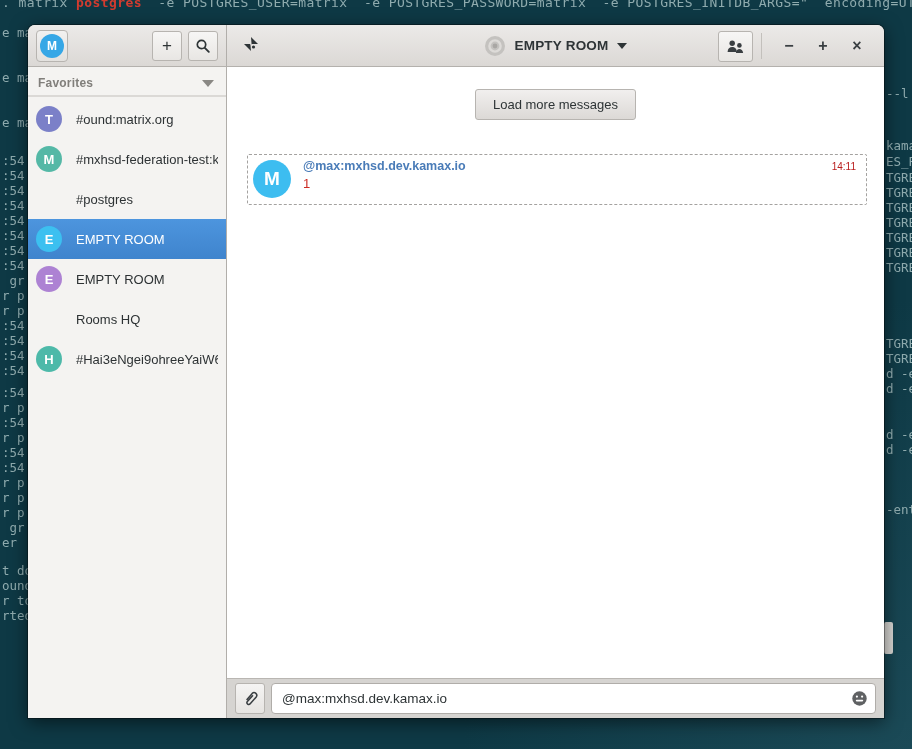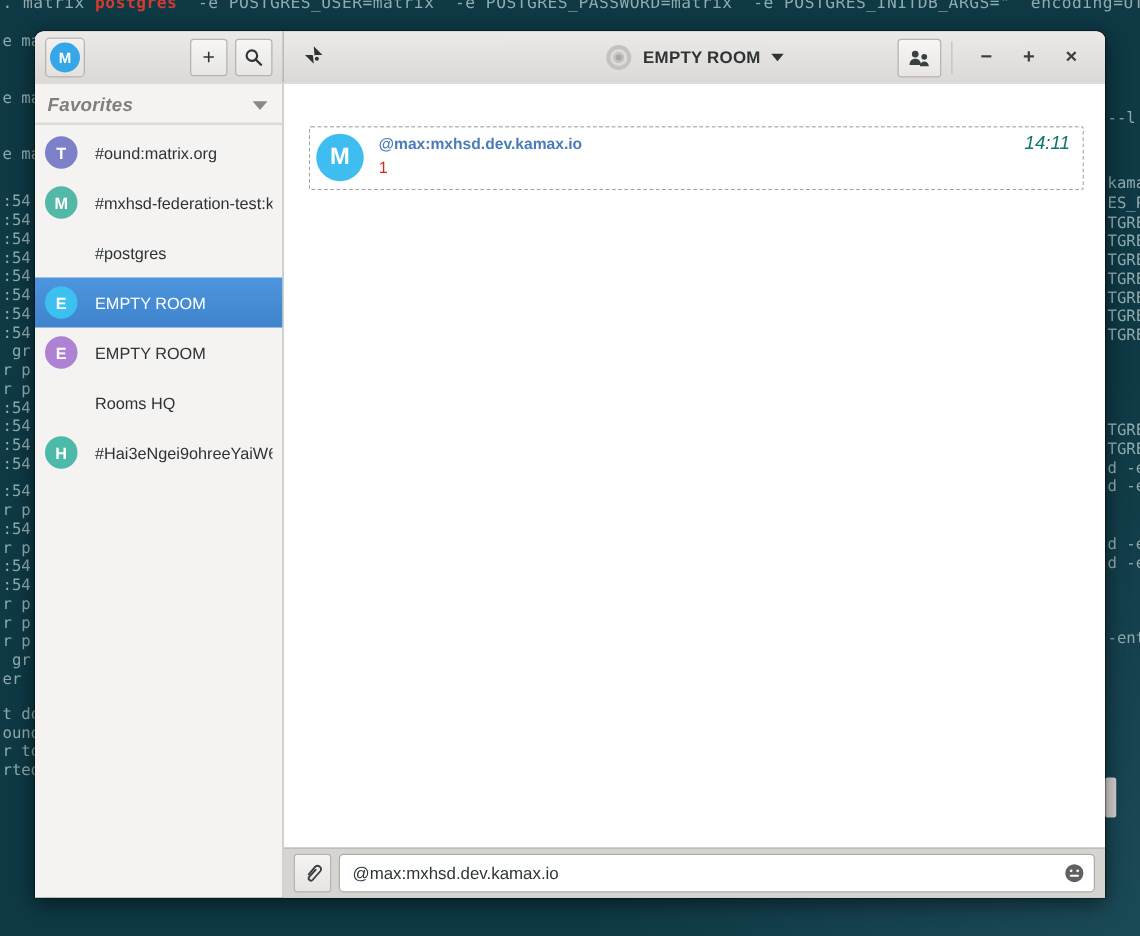--- a/index.html
+++ b/index.html
@@ -68,21 +68,21 @@
     width:34px; height:34px; border:none; background:transparent; cursor:pointer;
     font-size:16px; font-weight:bold; color:#3a3f42; font-family:inherit;
   }
 
   
   .content { position:absolute; top:42px; left:0; right:0; bottom:0; display:flex; }
 
   
   .sidebar { width:199px; flex:none; background:#f4f3f1; border-right:1px solid #b1aeaa; overflow:hidden; }
   .section-head { display:flex; align-items:center; justify-content:space-between; padding:9px 12px 5px 10px; }
-  .section-label { font-size:15px; font-weight:bold; color:#817f7b; letter-spacing:.2px;font-style:italic; }
+  .section-label { font-size:12px; font-weight:bold; color:#817f7b; letter-spacing:.2px; }
   .sec-caret { width:0; height:0; border-left:6px solid transparent; border-right:6px solid transparent; border-top:7px solid #8a8884; }
   .sep { height:1px; background:#dbd9d6; margin:0 0 0 0; }
   .fav-placeholder {
     color:#a9a7a3; font-size:11.5px; text-align:center; line-height:1.45;
     padding:13px 14px 14px 14px;
   }
   .room-list { padding-top:2px; }
   .room-row { display:flex; align-items:center; height:40px; padding:0 8px; cursor:pointer; }
   .room-row .circle-avatar { width:26px; height:26px; font-size:13px; flex:none; }
   .room-label { margin-left:14px; font-size:13px; color:#2d3234; white-space:nowrap; overflow:hidden; }
@@ -100,21 +100,21 @@
   }
   .msg {
     display:flex; align-items:flex-start;
     margin:34px 17px 0 20px; padding:4px 10px 6px 5px;
     border:1px dashed #a4a2a0; border-radius:2px; background:#fff; cursor:pointer;
   }
   .msg-av { width:38px; height:38px; font-size:19px; flex:none; margin-top:1px; }
   .msg-body { flex:1; margin-left:12px; }
   .msg-top { display:flex; align-items:baseline; }
   .sender { font-size:12.5px; font-weight:bold; color:#4a7cb8; cursor:pointer; }
-  .time { margin-left:auto; font-size:15px; color:#0f766e;font-style:italic; }
+  .time { margin-left:auto; font-size:10px; color:#b91c1c; }
   .body-text { margin-top:3px; font-size:13px; color:#cc2b23; }
 
   
   .composer {
     flex:none; height:40px; background:#d6d4d1; border-top:1px solid #b9b6b2;
     display:flex; align-items:center; padding:0 8px;
   }
   .attach {
     width:30px; height:31px; border:1px solid #b7b4b0; border-radius:3px;
     background:linear-gradient(#f5f4f3, #e6e4e1);
@@ -290,20 +290,21 @@
           </div>
           <div class="room-row">
             <span class="circle-avatar" style="background: rgb(77, 185, 169);">H</span>
             <span class="room-label">#Hai3eNgei9ohreeYaiW6f...</span>
           </div>
       </div>
     </div>
 
     <div class="main">
       <div class="chatarea">
+        <button class="loadmore">Load more messages</button>
 
         <div class="msg">
           <span class="circle-avatar msg-av" style="background: rgb(61, 189, 240);">M</span>
           <div class="msg-body">
             <div class="msg-top">
               <span class="sender">@max:mxhsd.dev.kamax.io</span>
               <span class="time">14:11</span>
             </div>
             <div class="body-text">1</div>
           </div>

